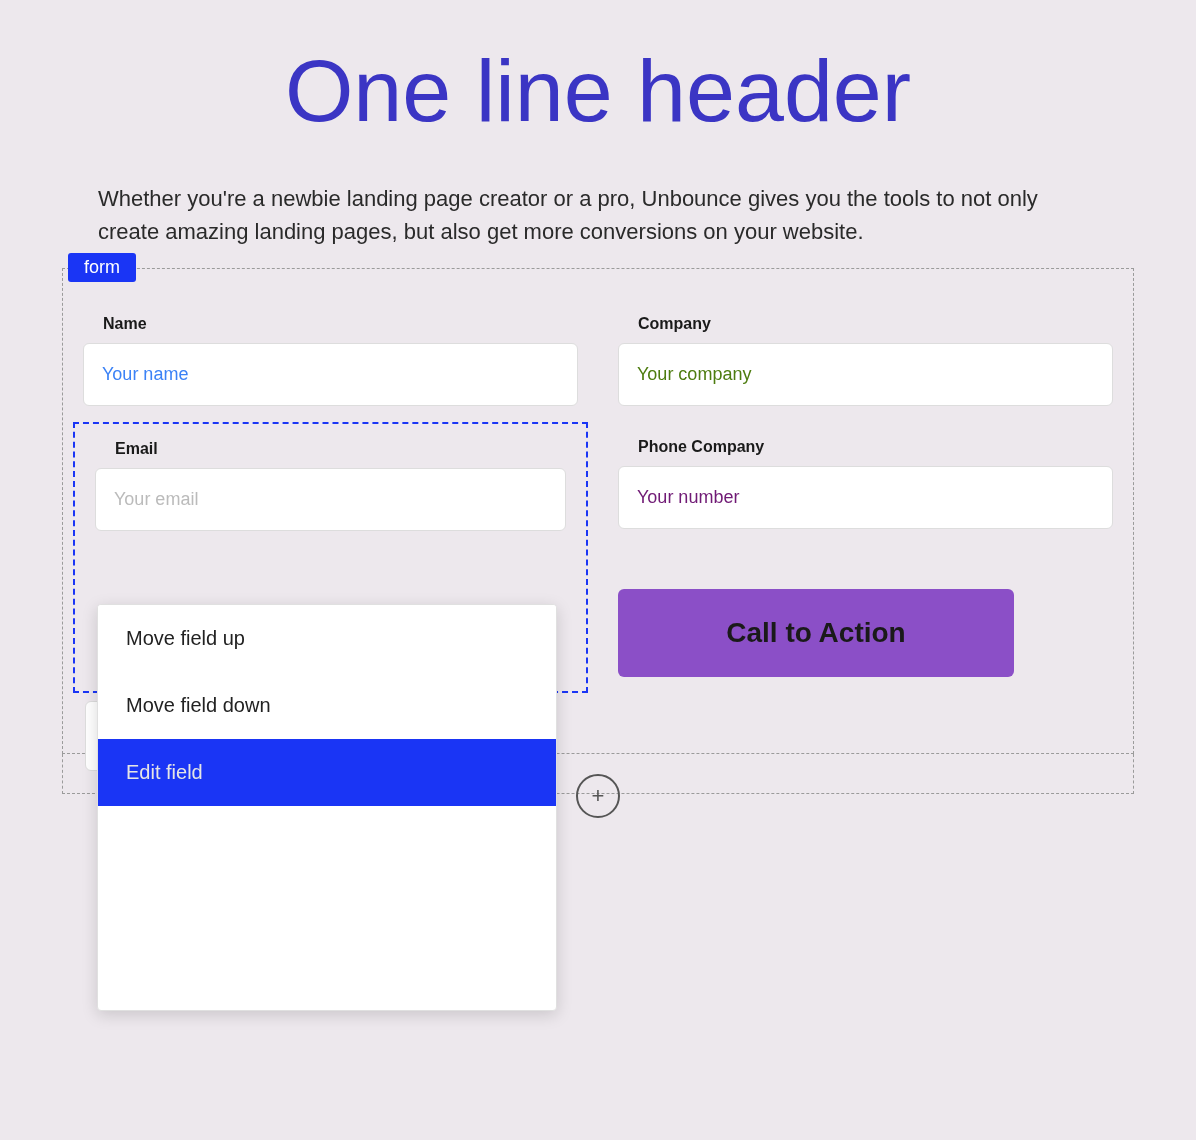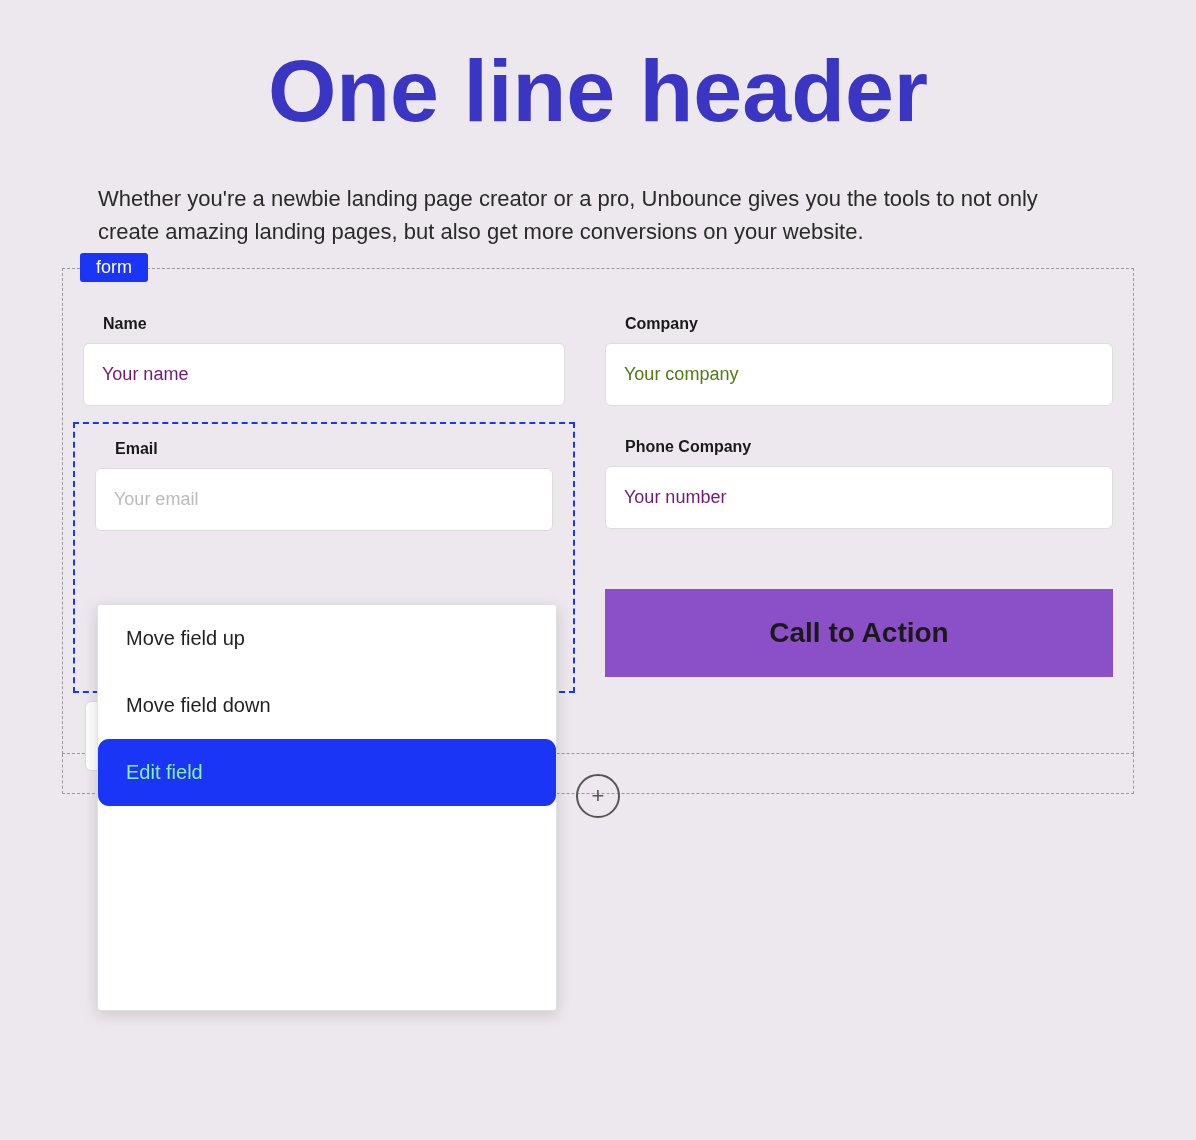--- a/index.html
+++ b/index.html
@@ -16,21 +16,21 @@
     .page-wrapper {
       width: 1196px;
       min-height: 1140px;
       background-color: #ede8ed;
       position: relative;
       padding: 30px 0 0 0;
     }
 
     .header-title {
       font-size: 88px;
-      font-weight: 700;
+      font-weight: 400;
       color: #3b35c4;
       text-align: center;
       padding: 10px 60px 10px 60px;
       white-space: nowrap;
       overflow: hidden;
     }
 
     .body-text {
       font-size: 22px;
       color: #2a2a2a;
@@ -44,21 +44,21 @@
       position: relative;
       margin: 20px 62px 0 62px;
       border: 1.5px dashed #9b9b9b;
       padding: 0 0 60px 0;
       background: transparent;
     }
 
     .form-label-tag {
       position: absolute;
       top: -16px;
-      left: 17px;
+      left: 5px;
       background: #1a35f5;
       color: #fff;
       font-size: 18px;
       font-weight: 500;
       padding: 4px 16px;
       border-radius: 3px;
     }
 
     .form-grid {
       display: grid;
@@ -143,33 +143,32 @@
     .dropdown-item {
       padding: 22px 28px;
       font-size: 20px;
       color: #222;
       cursor: pointer;
       background: #fff;
     }
 
     .dropdown-item.active {
       background: #1a35f5;
-      color: #86efac;
-      border-radius: 11px;
+      color: #e5e5e5;
     }
 
     .cta-button {
       background: #8b4fc7;
       color: #1a1a1a;
       font-size: 28px;
       font-weight: 700;
       border: none;
-      border-radius: 0;
+      border-radius: 6px;
       padding: 28px 40px;
-      width: 508px;
+      width: 396px;
       text-align: center;
       cursor: pointer;
     }
 
     
     .form-bottom-bar {
       position: relative;
       margin: 0 62px;
       border: 1.5px dashed #9b9b9b;
       border-top: none;
@@ -206,21 +205,21 @@
 
   <div class="form-section">
 
     <span class="form-label-tag">form</span>
 
     <div class="form-grid">
 
       <div class="form-field-group">
         <span class="field-label">Name</span>
         <div class="field-input">
-          <span style="color:#701a75;">Your name</span>
+          <span style="color:#3b82f6;">Your name</span>
         </div>
       </div>
 
       <div class="form-field-group">
         <span class="field-label">Company</span>
         <div class="field-input">
           <span style="color:#4d7c0f;">Your company</span>
         </div>
       </div>
 

